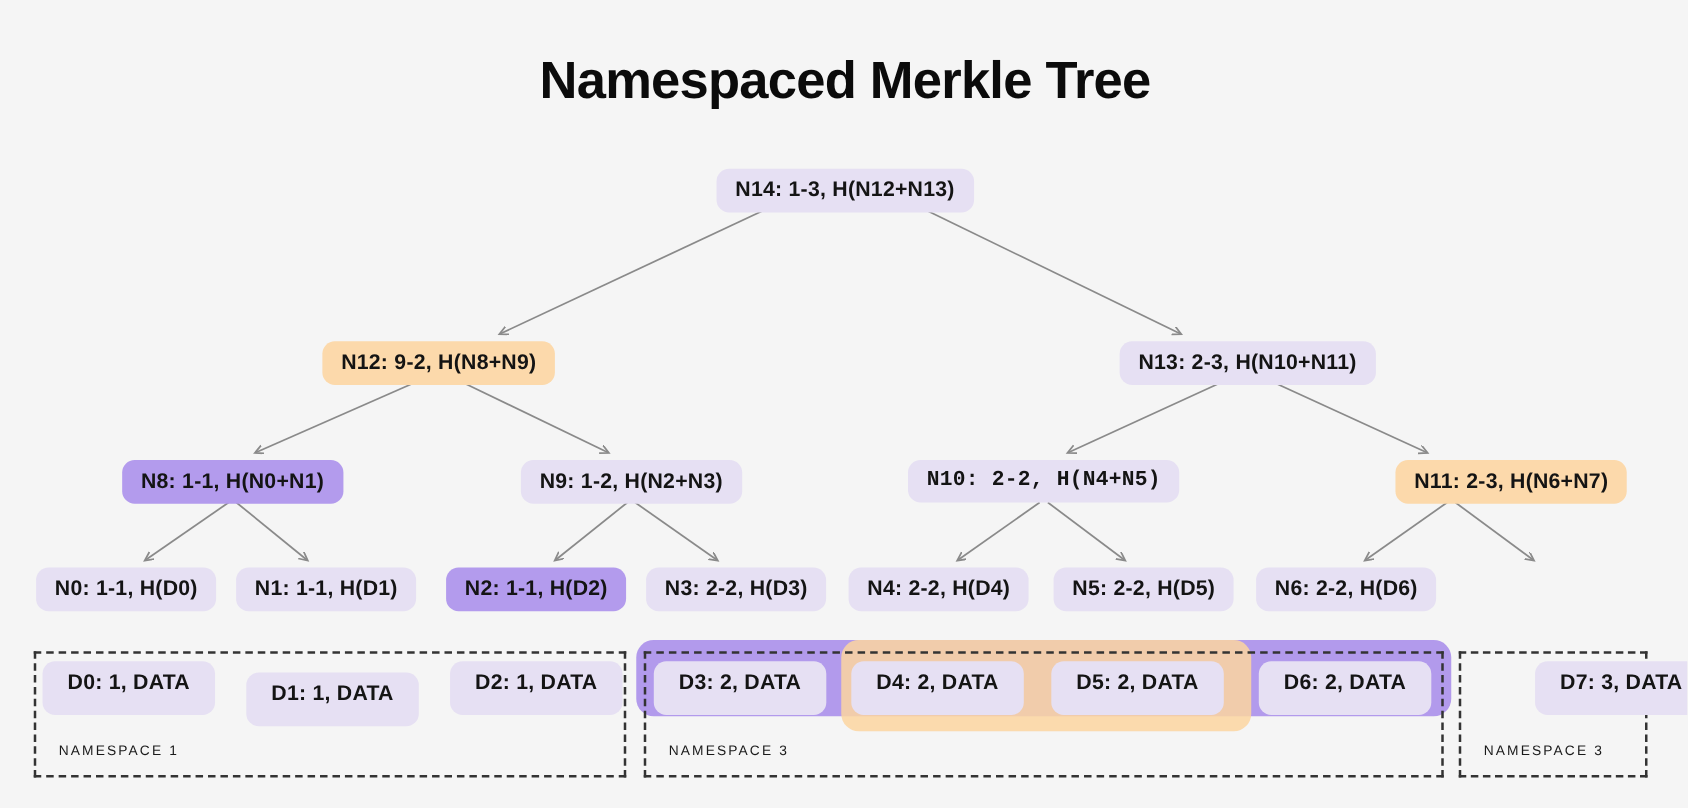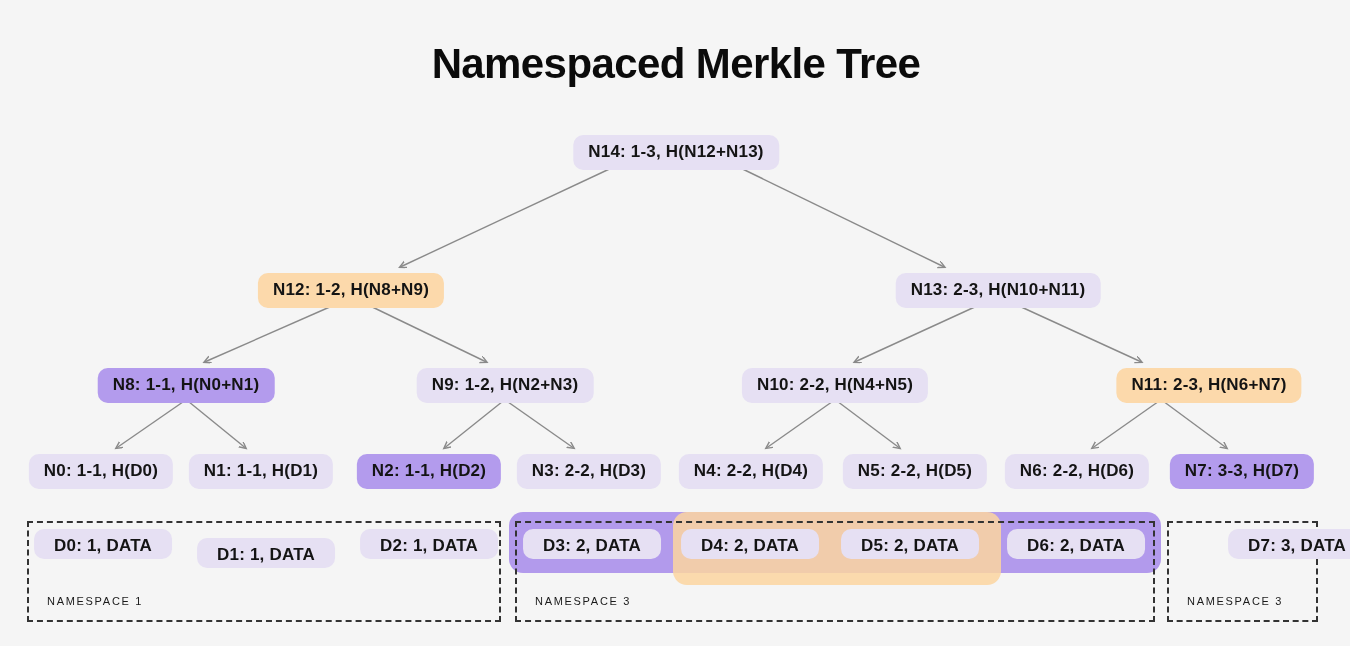--- a/index.html
+++ b/index.html
@@ -37,21 +37,21 @@
     border-radius: 10px;
     font-size: 17px;
     font-weight: 700;
     color: var(--text, #141414);
     background: var(--node-lavender, #e6e0f3);
     z-index: 4;
     letter-spacing: 0.2px;
   }
   .node.purple { background: var(--node-purple, #b39bed); }
   .node.orange { background: var(--node-orange, #fcd9ab); }
-  .node.dnode  { padding: 7px 20px 3px 20px; z-index: 5; }
+  .node.dnode  { padding: 7px 20px 16px 20px; z-index: 5; }
   .band { position: absolute; z-index: 2; }
   .band-purple { left: 509px; top: 512px; width: 652px; height: 61px; border-radius: 14px; background: var(--band-purple, #b29aec); }
   .band-orange { left: 673px; top: 512px; width: 328px; height: 73px; border-radius: 14px; background: var(--band-orange, rgba(252,213,160,0.85)); }
   .ns-box {
     position: absolute;
     top: 521px;
     height: 101px;
     border: 2px dashed var(--ns-border, #333);
     z-index: 3;
   }
@@ -104,34 +104,33 @@
     <span class="ns-label">NAMESPACE 1</span>
   </div>
   <div class="ns-box" style="left:515px; width:640px;">
     <span class="ns-label">NAMESPACE 3</span>
   </div>
   <div class="ns-box" style="left:1167px; width:151px;">
     <span class="ns-label">NAMESPACE 3</span>
   </div>
 
   <div class="node" style="left: 676px; top: 135px;">N14: 1-3, H(N12+N13)</div>
-  <div class="node orange" style="left: 351px; top: 273px;">N12: 1-2, H(N8+N9)</div>
+  <div class="node orange" style="left: 351px; top: 273px;">N12: 9-2, H(N8+N9)</div>
   <div class="node" style="left: 998px; top: 273px;">N13: 2-3, H(N10+N11)</div>
   <div class="node purple" style="left: 186px; top: 368px;">N8: 1-1, H(N0+N1)</div>
   <div class="node" style="left: 505px; top: 368px;">N9: 1-2, H(N2+N3)</div>
-  <div class="node" style="left: 835px; top: 368px;">N10: 2-2, H(N4+N5)</div>
+  <div class="node" style="left: 835px; top: 368px; font-family: Liberation Mono, monospace;">N10: 2-2, H(N4+N5)</div>
   <div class="node orange" style="left: 1161px; top: 368px; margin-left: 48px;">N11: 2-3, H(N6+N7)</div>
   <div class="node" style="left: 101px; top: 454px;">N0: 1-1, H(D0)</div>
   <div class="node" style="left: 261px; top: 454px;">N1: 1-1, H(D1)</div>
   <div class="node purple" style="left: 429px; top: 454px;">N2: 1-1, H(D2)</div>
   <div class="node" style="left: 589px; top: 454px;">N3: 2-2, H(D3)</div>
   <div class="node" style="left: 751px; top: 454px;">N4: 2-2, H(D4)</div>
   <div class="node" style="left: 915px; top: 454px;">N5: 2-2, H(D5)</div>
   <div class="node" style="left: 1077px; top: 454px;">N6: 2-2, H(D6)</div>
-  <div class="node purple" style="left: 1242px; top: 454px;">N7: 3-3, H(D7)</div>
 
   <div class="node dnode" style="left: 103px; top: 529px;">D0: 1, DATA</div>
   <div class="node dnode" style="left: 266px; top: 538px;">D1: 1, DATA</div>
   <div class="node dnode" style="left: 429px; top: 529px;">D2: 1, DATA</div>
   <div class="node dnode" style="left: 592px; top: 529px;">D3: 2, DATA</div>
   <div class="node dnode" style="left: 750px; top: 529px;">D4: 2, DATA</div>
   <div class="node dnode" style="left: 910px; top: 529px;">D5: 2, DATA</div>
   <div class="node dnode" style="left: 1076px; top: 529px;">D6: 2, DATA</div>
   <div class="node dnode" style="left: 1297px; top: 529px; text-align: center;">D7: 3, DATA</div>
 

